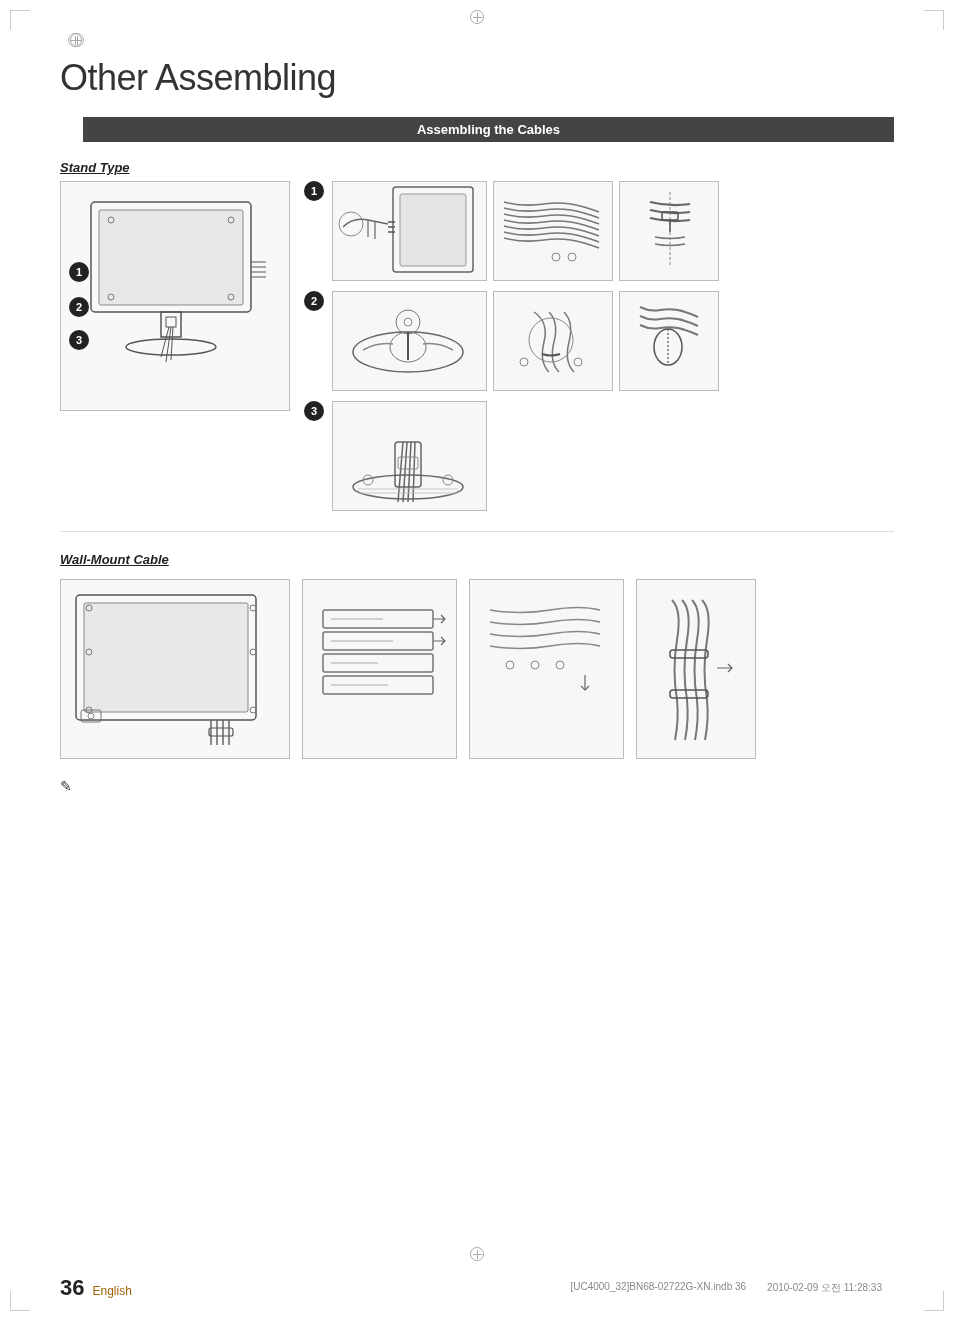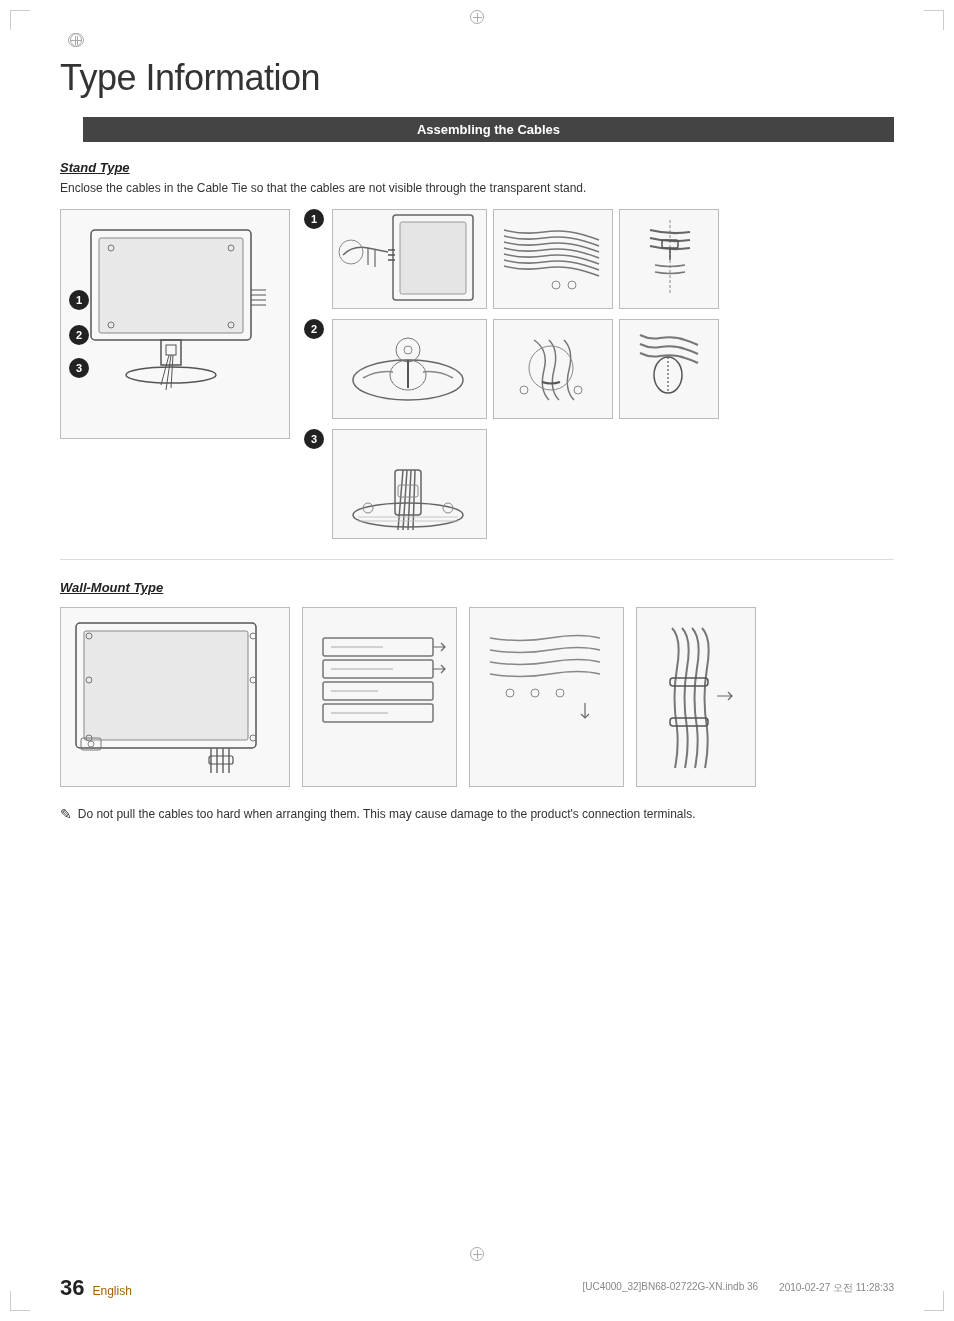--- a/index.html
+++ b/index.html
@@ -100,21 +100,21 @@
     .note-icon {
       font-size: 14px;
       margin-top: -1px;
     }
 
     
     .page-footer {
       position: absolute;
       bottom: 20px;
       left: 0;
-      right: 0;
+      right: 12px;
       display: flex;
       align-items: center;
       padding: 0 60px;
       justify-content: space-between;
     }
 
     .page-number {
       font-size: 22px;
       font-weight: bold;
     }
@@ -179,27 +179,26 @@
 
   
   <div class="cross-icon" style="position:absolute; top:10px; left:50%; transform:translateX(-50%);"></div>
 
   
   <div class="cross-icon cross-left"></div>
   <div class="cross-icon cross-right"></div>
 
   <div class="main-content">
 
-    <h1 class="page-title">Type Information</h1>
+    <h1 class="page-title">Other Assembling</h1>
 
     <div class="section-header">Assembling the Cables</div>
 
     <div>
       <div class="subsection-title">Stand Type</div>
-      <div class="subsection-desc">Enclose the cables in the Cable Tie so that the cables are not visible through the transparent stand.</div>
 
       <div style="display:flex; gap:14px; margin-bottom:20px;">
 
         <div style="width:230px; height:230px; border:1px solid #bbb; background:#f8f8f8; position:relative; flex-shrink:0;">
           
           <div class="step-badge" style="left:8px; top:80px;">1</div>
           <div class="step-badge" style="left:8px; top:115px;">2</div>
           <div class="step-badge" style="left:8px; top:148px;">3</div>
           <svg width="220" height="220" viewBox="0 0 220 220">
 
@@ -364,21 +363,21 @@
             </div>
           </div>
 
         </div>
       </div>
     </div>
 
     <div style="border-top: 1px solid #ddd; margin: 8px 0 16px 0;"></div>
 
     <div class="wall-mount-section">
-      <div class="subsection-title">Wall-Mount Type</div>
+      <div class="subsection-title">Wall-Mount Cable</div>
 
       <div style="display:flex; gap:12px; margin-top:12px; margin-bottom:16px;">
 
         <div style="width:230px; height:180px; border:1px solid #bbb; background:#f8f8f8; position:relative;">
           <svg width="225" height="175" viewBox="0 0 225 175">
 
             <rect x="15" y="15" width="180" height="125" rx="4" fill="none" stroke="#555" stroke-width="1.5"></rect>
             <rect x="23" y="23" width="164" height="109" rx="2" fill="#e8e8e8" stroke="#888" stroke-width="1"></rect>
 
             <circle cx="28" cy="28" r="3" fill="none" stroke="#777" stroke-width="1"></circle>
@@ -449,33 +448,32 @@
 
             <path d="M80 88 L95 88 M91 84 L95 88 L91 92" stroke="#666" stroke-width="1.2" fill="none"></path>
           </svg>
         </div>
 
       </div>
     </div>
 
     <div class="footer-note">
       <span class="note-icon">✎</span>
-      <span>Do not pull the cables too hard when arranging them. This may cause damage to the product's connection terminals.</span>
     </div>
 
   </div>
 
   
   <div class="cross-icon" style="position:absolute; bottom:60px; left:50%; transform:translateX(-50%);"></div>
 
   
   <div class="page-footer">
     <div style="display:flex; align-items:baseline; gap:8px;">
       <span class="page-number">36</span>
       <span class="page-lang">English</span>
     </div>
     <div style="display:flex; gap:21px;margin-left:30px;">
       <span class="footer-file">[UC4000_32]BN68-02722G-XN.indb   36</span>
-      <span class="footer-date">2010-02-27   오전 11:28:33</span>
+      <span class="footer-date">2010-02-09   오전 11:28:33</span>
     </div>
   </div>
 
 </div>
 
 </body></html>

